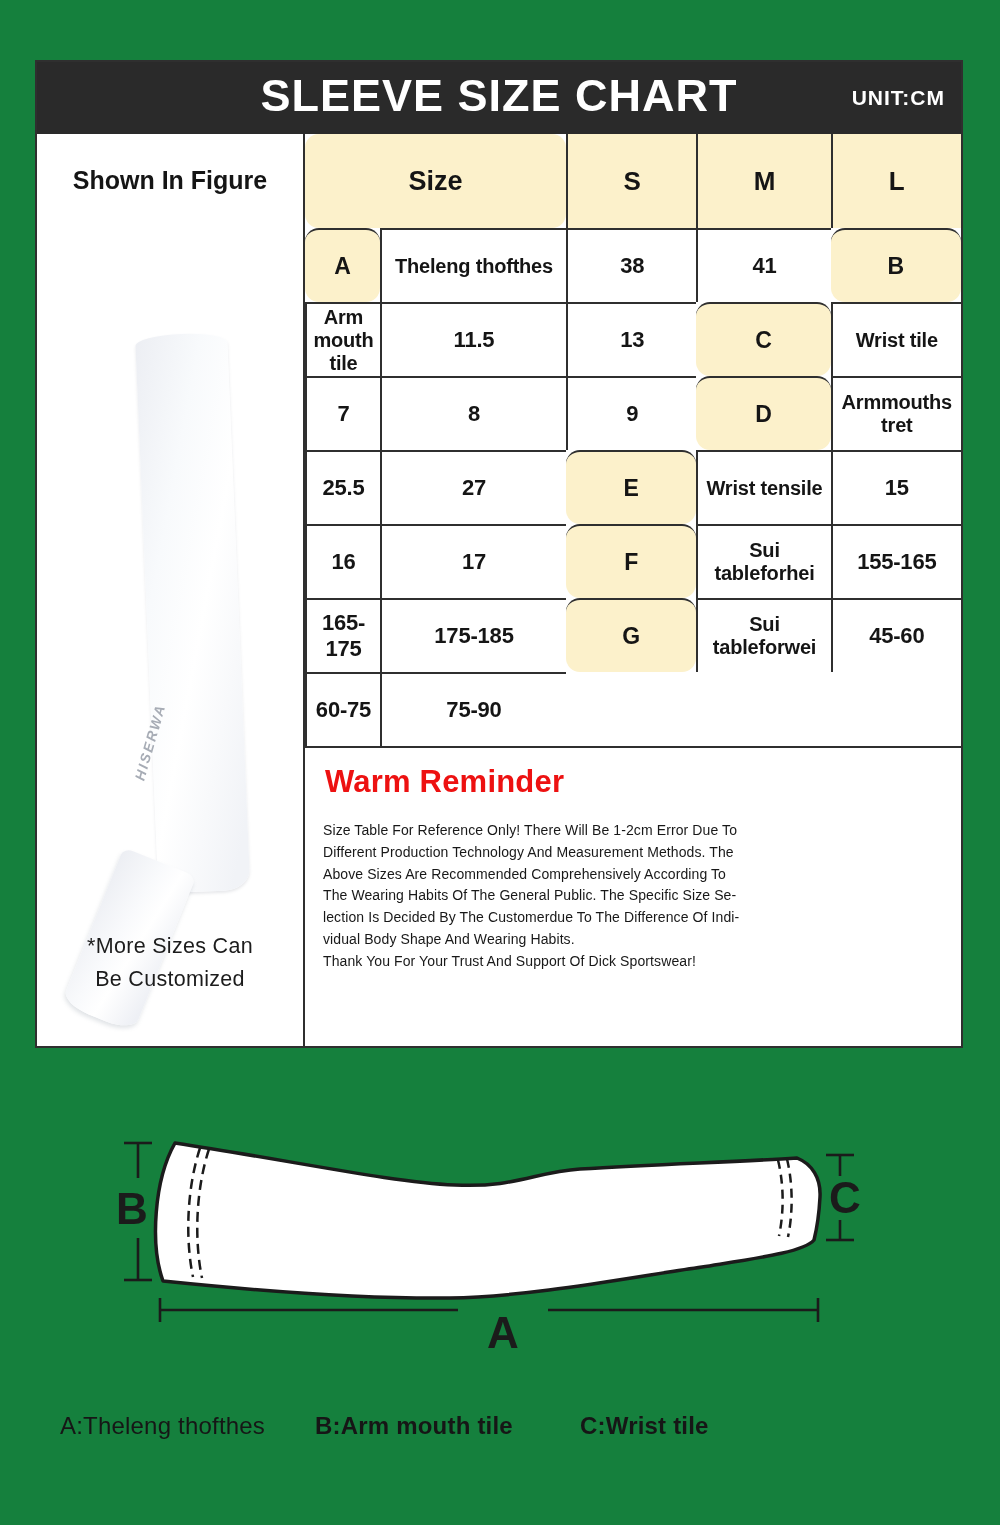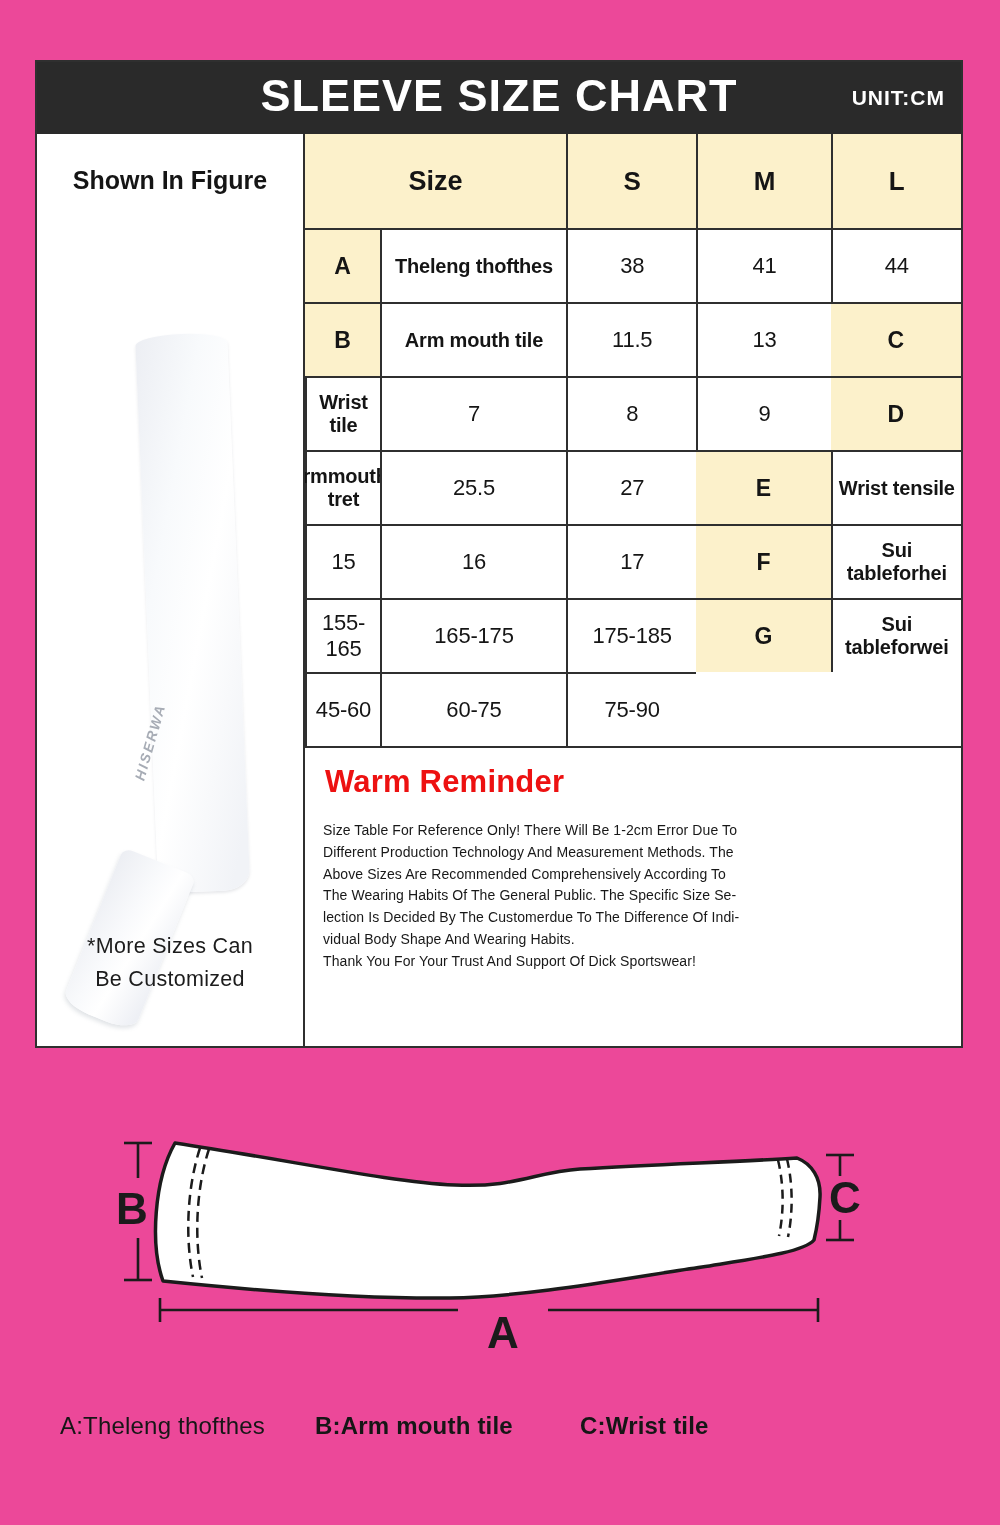--- a/index.html
+++ b/index.html
@@ -1,18 +1,18 @@
 <!DOCTYPE html>
 <html><head>
 <meta charset="utf-8">
 <style>
   * { margin:0; padding:0; box-sizing:border-box; }
   html,body { background:#ffffff; }
   .canvas {
-    position:relative; width:1000px; height:1525px; background:#ec4899;
+    position:relative; width:1000px; height:1525px; background:#15803d;
     font-family:"Liberation Sans", sans-serif; color:#151515; overflow:hidden;padding-left:15px;
   }
 
   
   .chart-box {
     position:absolute; left:35px; top:60px; width:928px; height:988px;
     border:2px solid #2f2f2f; background:#ffffff;
   }
   .banner {
     position:relative; height:72px; background:#2a2a2a;
@@ -62,28 +62,28 @@
   .size-grid {
     display:grid;
     grid-template-columns:75px 186px 1fr 1.03fr 1fr;
     grid-template-rows:94px repeat(7, 74px);
   }
   .cell {
     display:flex; align-items:center; justify-content:center;
     border-left:2px solid #2f2f2f; border-top:2px solid #2f2f2f;
     background:#ffffff; text-align:center;
   }
-  .cell.first-col { border-left:none; }
+  .cell.first-col { border-left:none;border-radius:14px; }
   .cell.header-row { border-top:none; }
   .cream { background:#fcf1cb; }
   .cell-size-header { grid-column:1 / 3; font-size:27px; font-weight:bold; }
   .cell-col-header { font-size:26px; font-weight:bold; }
   .cell-key { font-size:23px; font-weight:bold; }
   .cell-label { font-size:20px; font-weight:bold; letter-spacing:-.2px; }
-  .cell-value { font-size:22px; font-weight:normal; letter-spacing:-.2px; }
+  .cell-value { font-size:22px; font-weight:bold; letter-spacing:-.2px; }
 
   
   .warm-reminder {
     flex:1; border-top:2px solid #2f2f2f; padding:12px 18px 0 18px; background:#ffffff;
   }
   .warm-title { color:#ed1111; font-size:31px; font-weight:bold; margin:4px 0 20px 2px; letter-spacing:.2px; }
   .warm-line { font-size:14px; line-height:1.56; color:#181818; white-space:nowrap; letter-spacing:.1px; }
 
   
   .diagram-svg { position:absolute; left:90px; top:1120px; width:880px; height:250px; }
@@ -129,21 +129,20 @@
 
           <div class="cell cream header-row first-col cell-size-header">Size</div>
           <div class="cell cream header-row cell-col-header">S</div>
           <div class="cell cream header-row cell-col-header">M</div>
           <div class="cell cream header-row cell-col-header">L</div>
 
           <div class="cell cream first-col cell-key">A</div>
           <div class="cell cell-label">Theleng thofthes</div>
           <div class="cell cell-value">38</div>
           <div class="cell cell-value">41</div>
-          <div class="cell cell-value">44</div>
 
           <div class="cell cream first-col cell-key">B</div>
           <div class="cell cell-label">Arm mouth tile</div>
           <div class="cell cell-value">11.5</div>
           <div class="cell cell-value">13</div>
 
           <div class="cell cream first-col cell-key">C</div>
           <div class="cell cell-label">Wrist tile</div>
           <div class="cell cell-value">7</div>
           <div class="cell cell-value">8</div>

